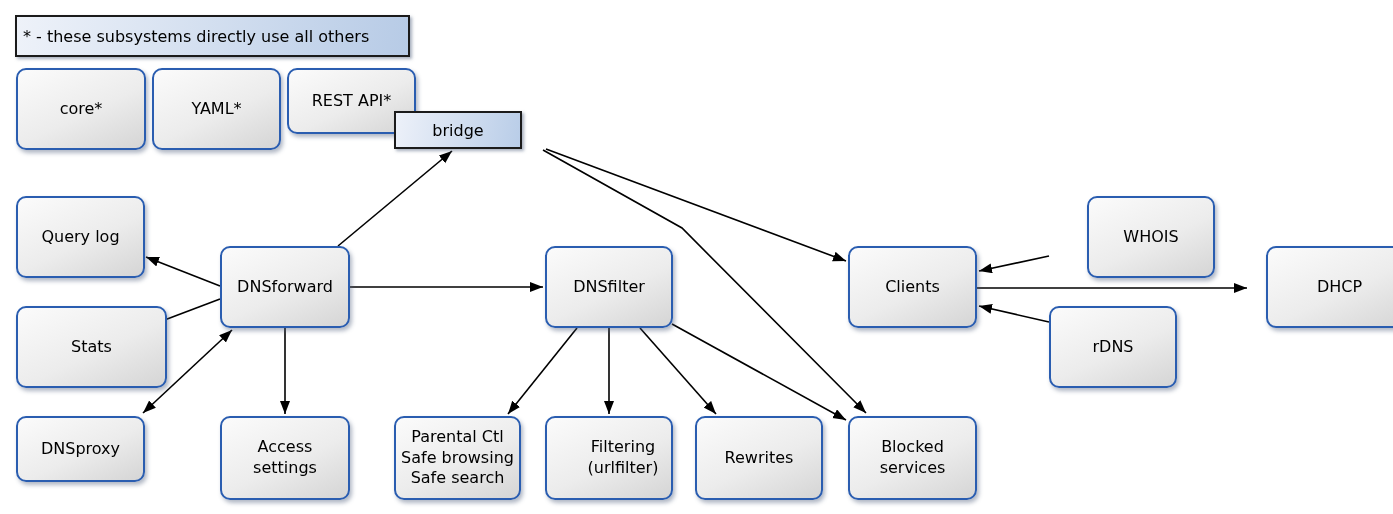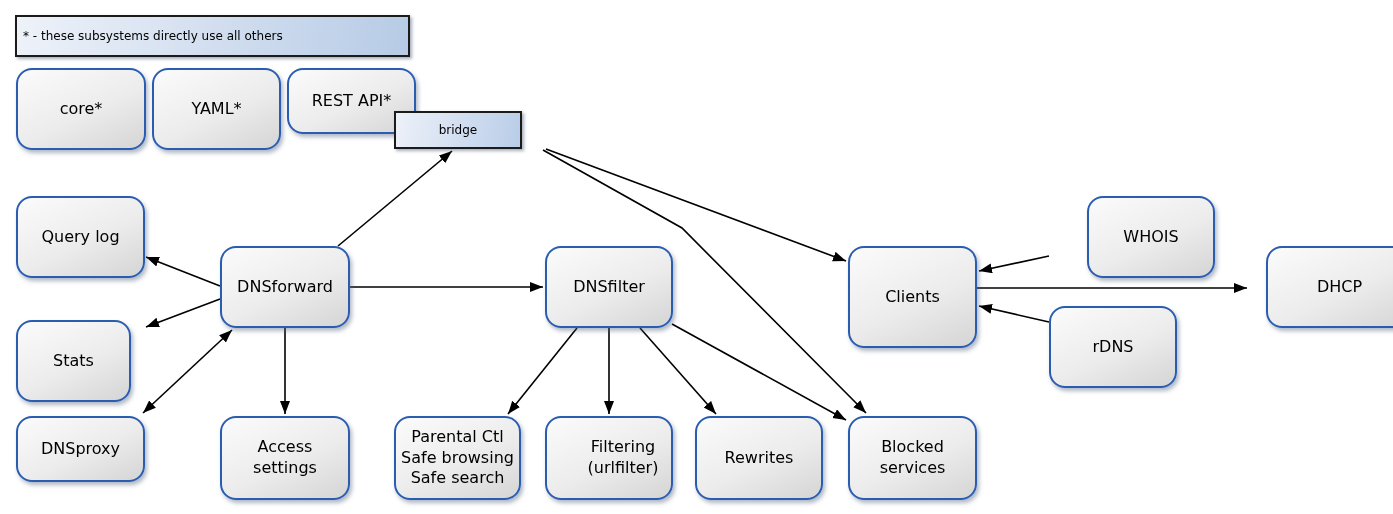--- a/index.html
+++ b/index.html
@@ -4,34 +4,34 @@
 <style>
   html,body{margin:0;padding:0;background:#ffffff;}
   .canvas{
     position:relative;width:1393px;height:514px;background:#ffffff;
     font-family:"DejaVu Sans","Liberation Sans",sans-serif;color:#000;
     overflow:hidden;
   }
   .edges{position:absolute;left:0;top:0;width:1393px;height:514px;}
   .node{
     position:absolute;box-sizing:border-box;
-    border:2px solid #2a5db0;border-radius:16px;
+    border:2px solid #2a5db0;border-radius:10px;
     background:linear-gradient(155deg,#fbfbfb 0%,#ececec 55%,#d5d5d5 100%);
     box-shadow:2px 3px 4px rgba(80,95,125,0.45);
     display:flex;align-items:center;justify-content:center;
     text-align:center;font-size:16px;line-height:1.3;
     white-space:pre-line;
   }
   .plain{
     position:absolute;box-sizing:border-box;
     border:2px solid #1b1b1b;border-radius:0;
     background:linear-gradient(100deg,#edf1f9 0%,#b9cde8 100%);
     box-shadow:2px 2px 3px rgba(80,95,125,0.5);
     display:flex;align-items:center;justify-content:center;
-    font-size:12px;
+    font-size:16px;
   }
   .legend{
     justify-content:flex-start;padding:0 6px;
     background:linear-gradient(100deg,#eef2f9 0%,#b7cbe6 100%);
   }
 </style>
 </head>
 <body>
 
 <div class="canvas">
@@ -64,36 +64,36 @@
 
   <div class="plain legend" style="left:15px;top:15px;width:395px;height:42px;">* - these subsystems directly use all others</div>
 
   <div class="node" style="left:16px;top:68px;width:130px;height:82px;">core*</div>
   <div class="node" style="left:152px;top:68px;width:129px;height:82px;">YAML*</div>
   <div class="node" style="left:287px;top:68px;width:129px;height:66px;">REST API*</div>
 
   <div class="plain" style="left:394px;top:111px;width:128px;height:38px;">bridge</div>
 
   <div class="node" style="left:16px;top:196px;width:129px;height:82px;">Query log</div>
-  <div class="node" style="left:16px;top:320px;width:115px;height:82px;">Stats</div>
+  <div class="node" style="left:16px;top:306px;width:151px;height:82px;">Stats</div>
   <div class="node" style="left:16px;top:416px;width:129px;height:66px;">DNSproxy</div>
 
   <div class="node" style="left:220px;top:246px;width:130px;height:82px;">DNSforward</div>
   <div class="node" style="left:220px;top:416px;width:130px;height:84px;">Access
 settings</div>
 
   <div class="node" style="left:545px;top:246px;width:128px;height:82px;">DNSfilter</div>
 
   <div class="node" style="left:394px;top:416px;width:127px;height:84px;">Parental Ctl
 Safe browsing
 Safe search</div>
   <div class="node" style="left:545px;top:416px;width:128px;height:84px;padding-left:28px;">Filtering
 (urlfilter)</div>
   <div class="node" style="left:695px;top:416px;width:128px;height:84px;">Rewrites</div>
   <div class="node" style="left:848px;top:416px;width:129px;height:84px;">Blocked
 services</div>
 
-  <div class="node" style="left:848px;top:246px;width:129px;height:102px;">Clients</div>
+  <div class="node" style="left:848px;top:246px;width:129px;height:82px;">Clients</div>
   <div class="node" style="left:1049px;top:196px;width:128px;height:82px;margin-left:38px;">WHOIS</div>
   <div class="node" style="left:1049px;top:306px;width:128px;height:82px;">rDNS</div>
   <div class="node" style="left:1250px;top:246px;width:147px;height:82px;margin-left:16px;">DHCP</div>
 
 </div>
 
 </body></html>

